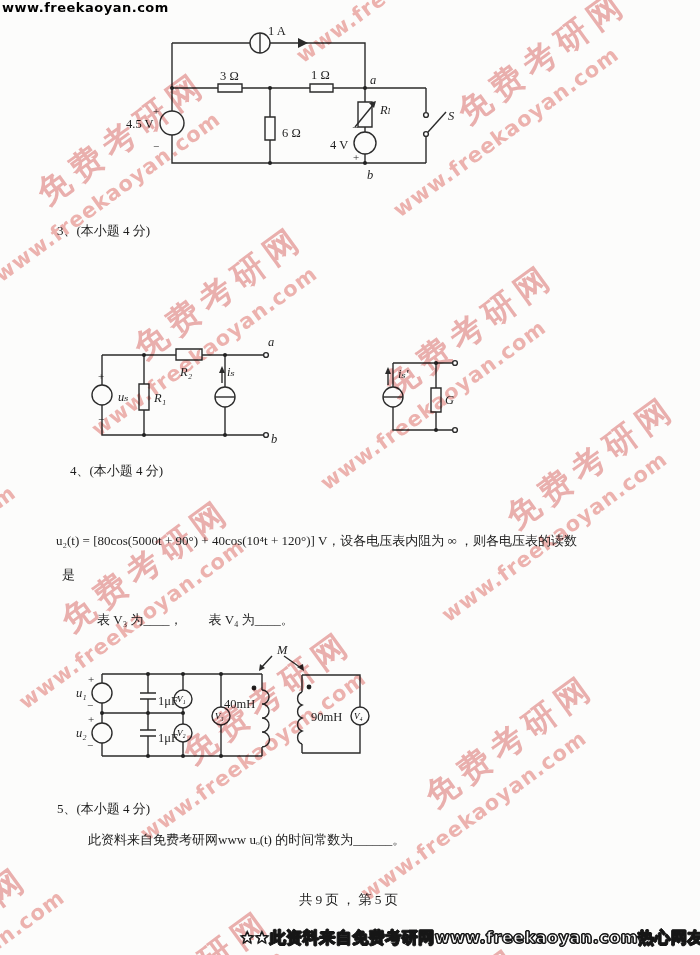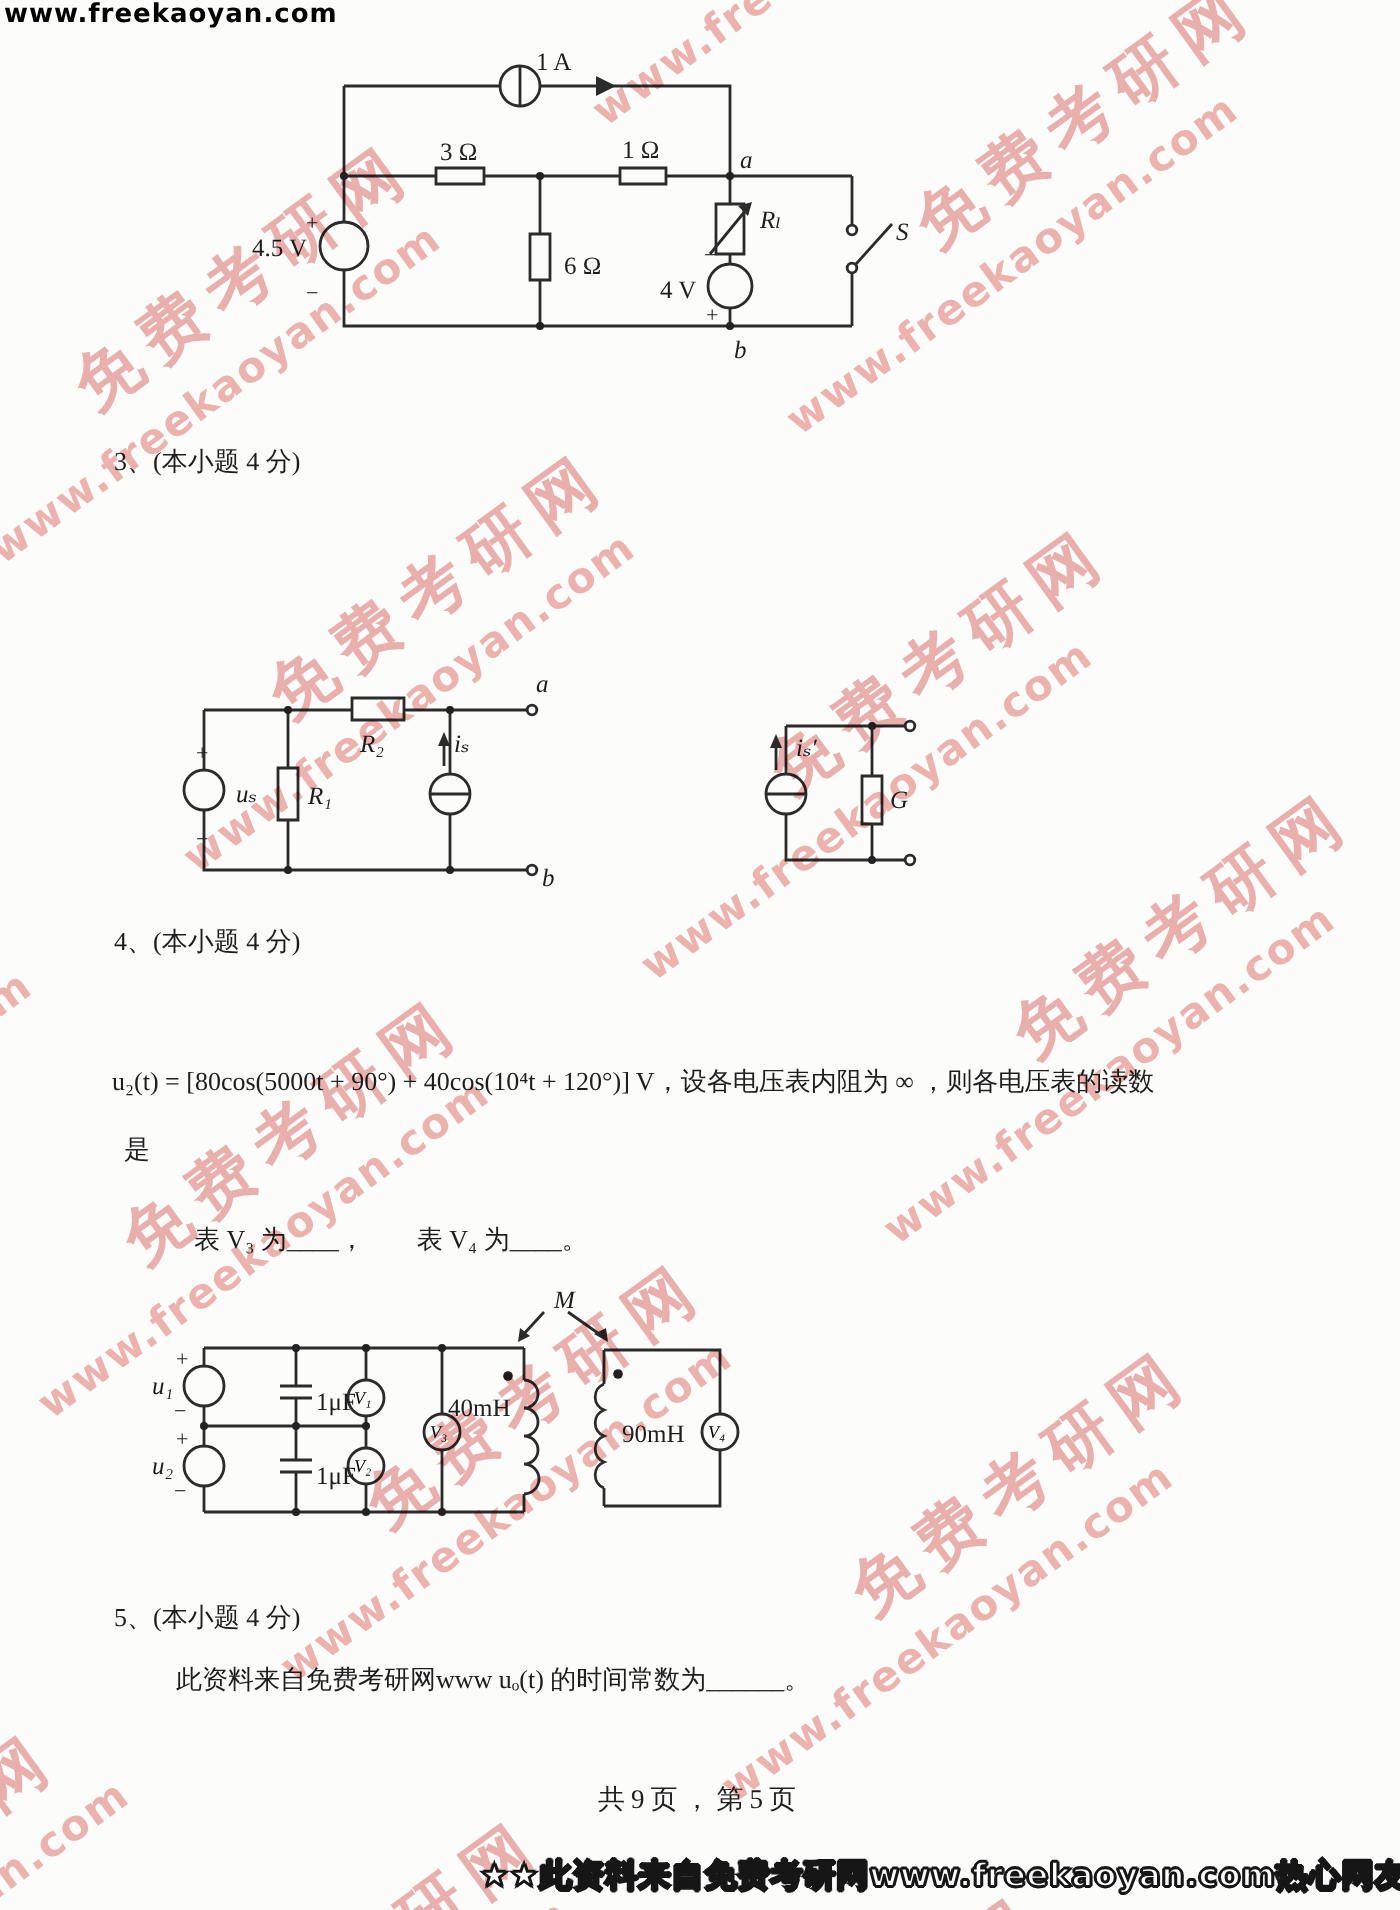--- a/index.html
+++ b/index.html
@@ -140,21 +140,21 @@
             <circle cx="71" cy="13" r="2"></circle>
             <circle cx="71" cy="80" r="2"></circle>
           </g>
       </g>
       <g>
         <text class="lbl lbl-i" x="33" y="28">iₛ′</text>
         <text class="lbl lbl-i" x="80" y="54">G</text>
       </g>
     </svg>
 
-    <div class="txt" style="left:57px;top:462px">4、(本小题 4 分)</div>
+    <div class="txt" style="left:70px;top:462px">4、(本小题 4 分)</div>
     <div class="txt" style="left:56px;top:532px">u₂(t) = [80cos(5000t + 90°) + 40cos(10⁴t + 120°)] V，设各电压表内阻为 ∞ ，则各电压表的读数</div>
     <div class="txt" style="left:62px;top:566px">是</div>
     <div class="txt" style="left:97px;top:611px">表 V₃ 为____，　　表 V₄ 为____。</div>
 
     <svg style="left:75px;top:640px" width="300" height="130" viewBox="0 0 300 130">
       <g class="w">
 
         <path d="M27,34 H187 M27,116 H187 M27,34 V43 M27,63 V83 M27,103 V116"></path>
         <circle cx="27" cy="53" r="10"></circle>
           <circle cx="27" cy="93" r="10"></circle>

